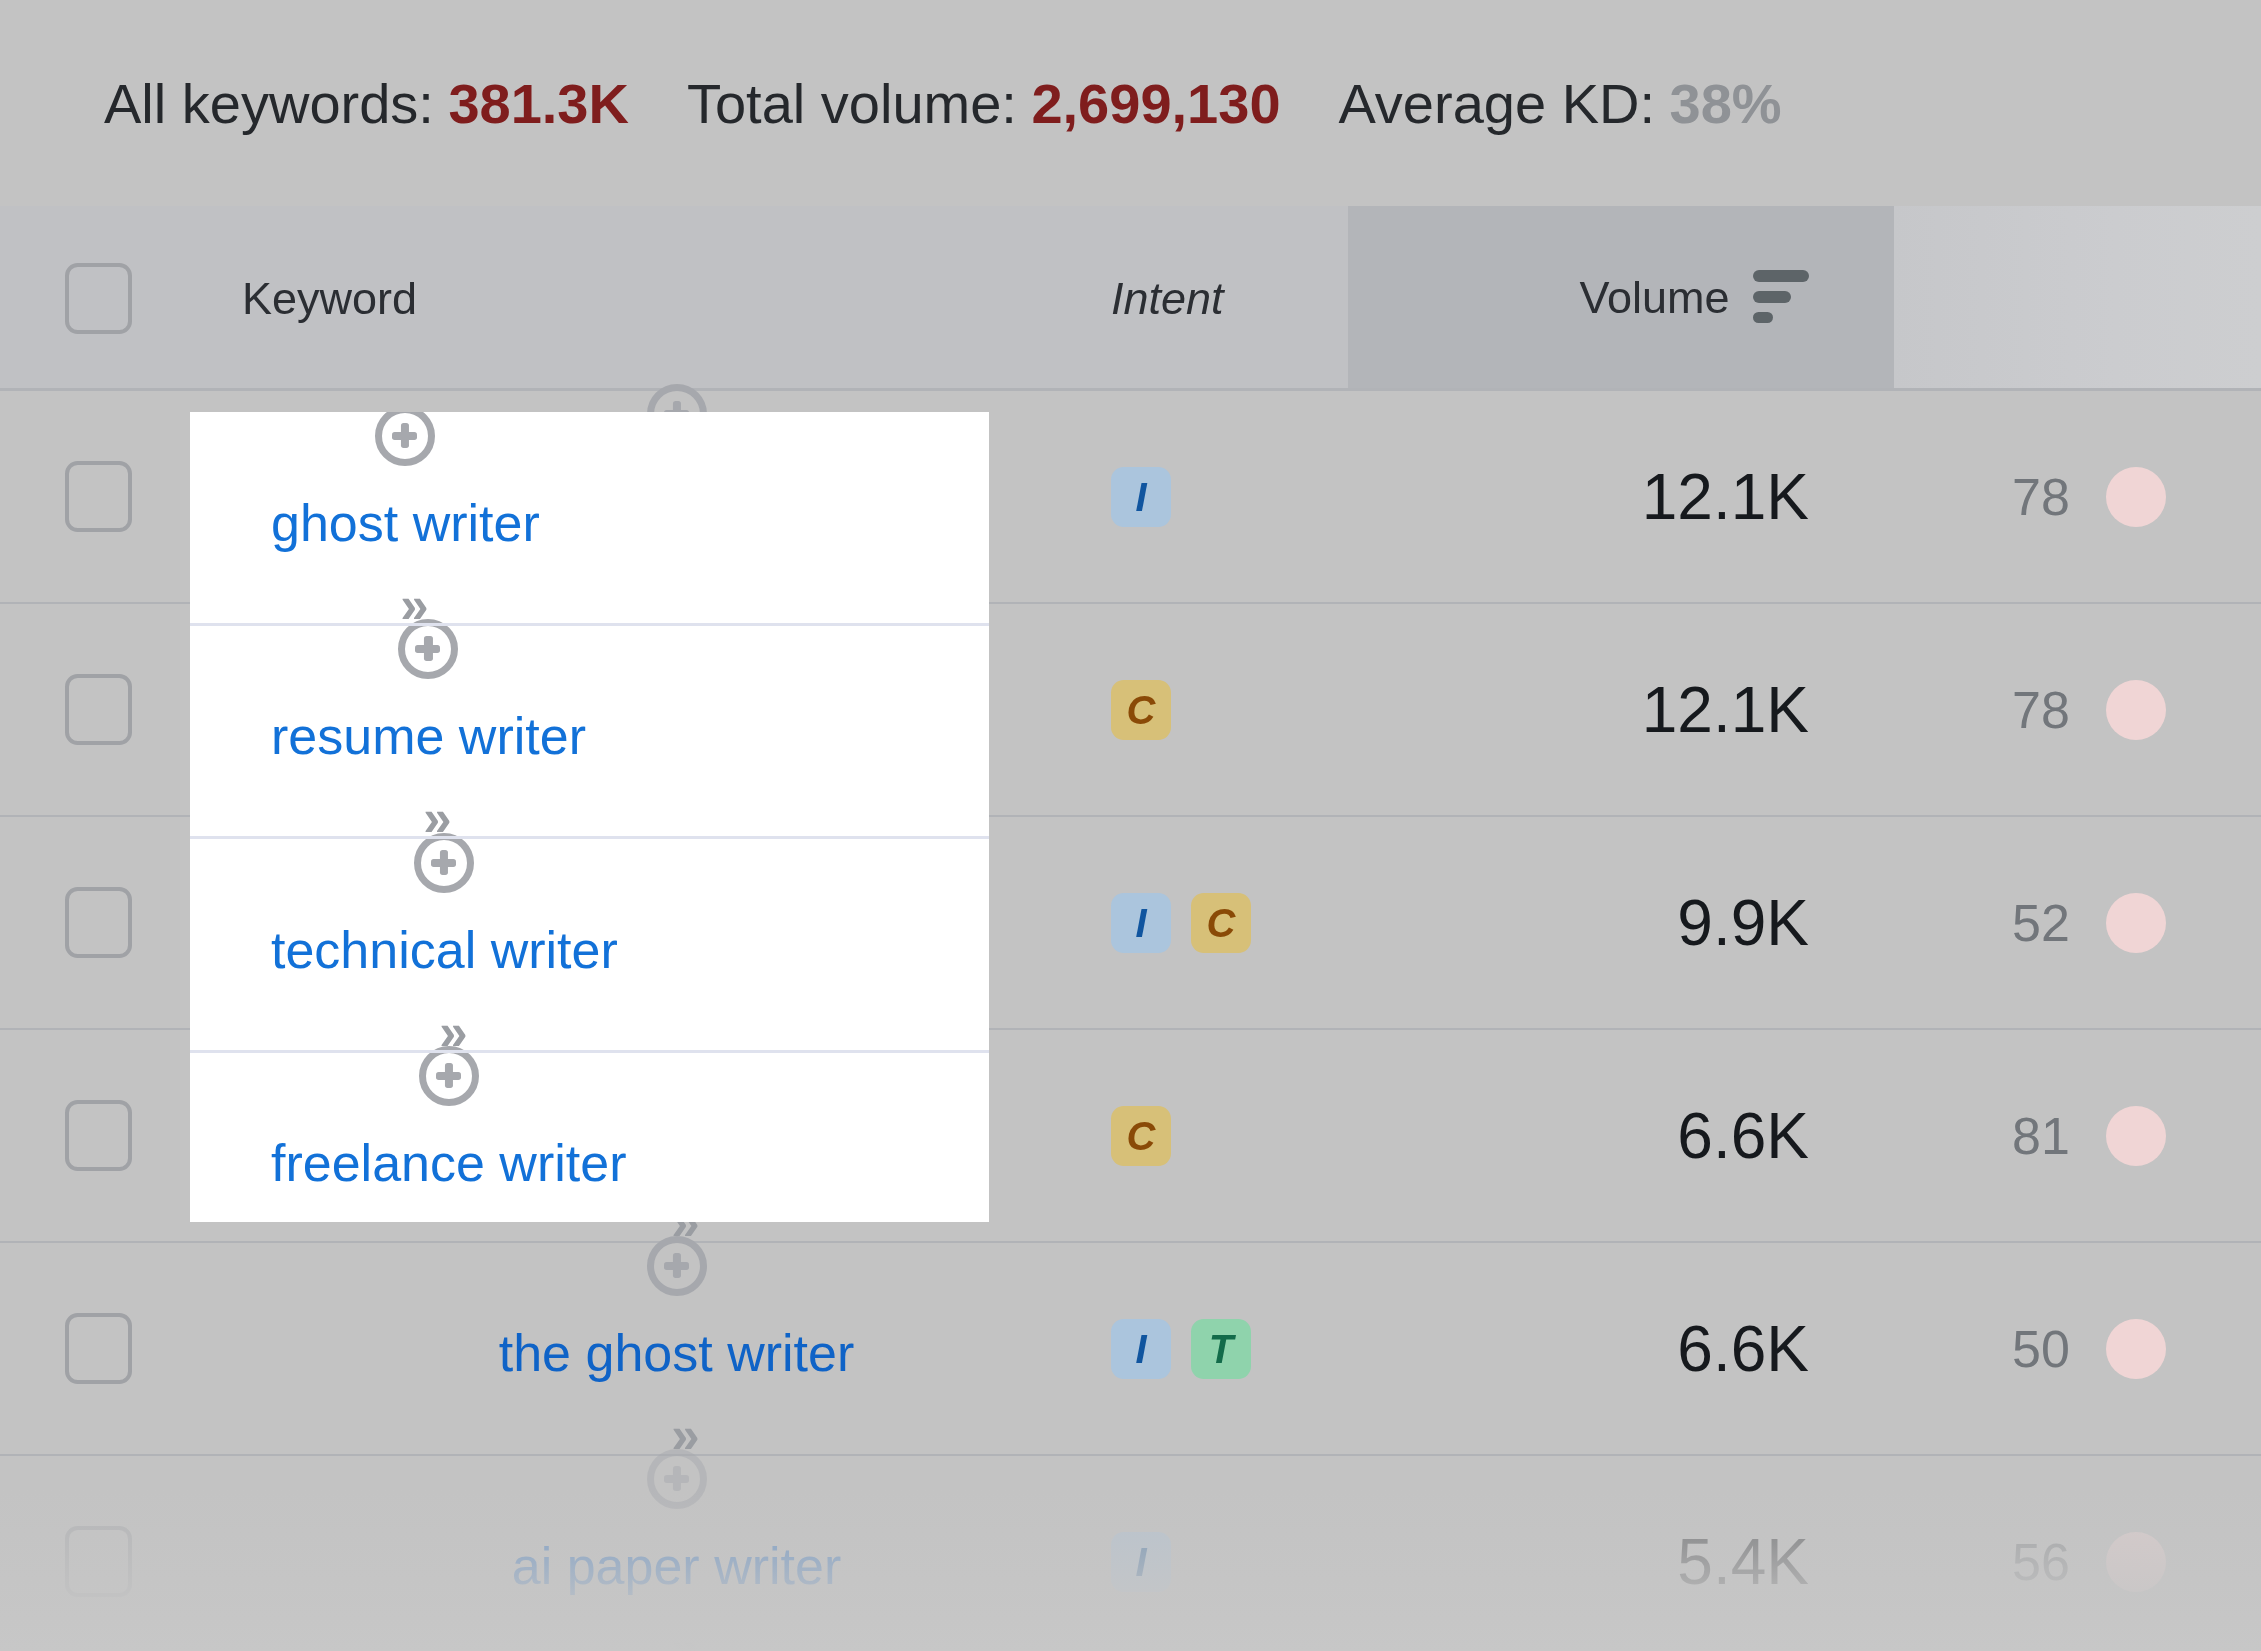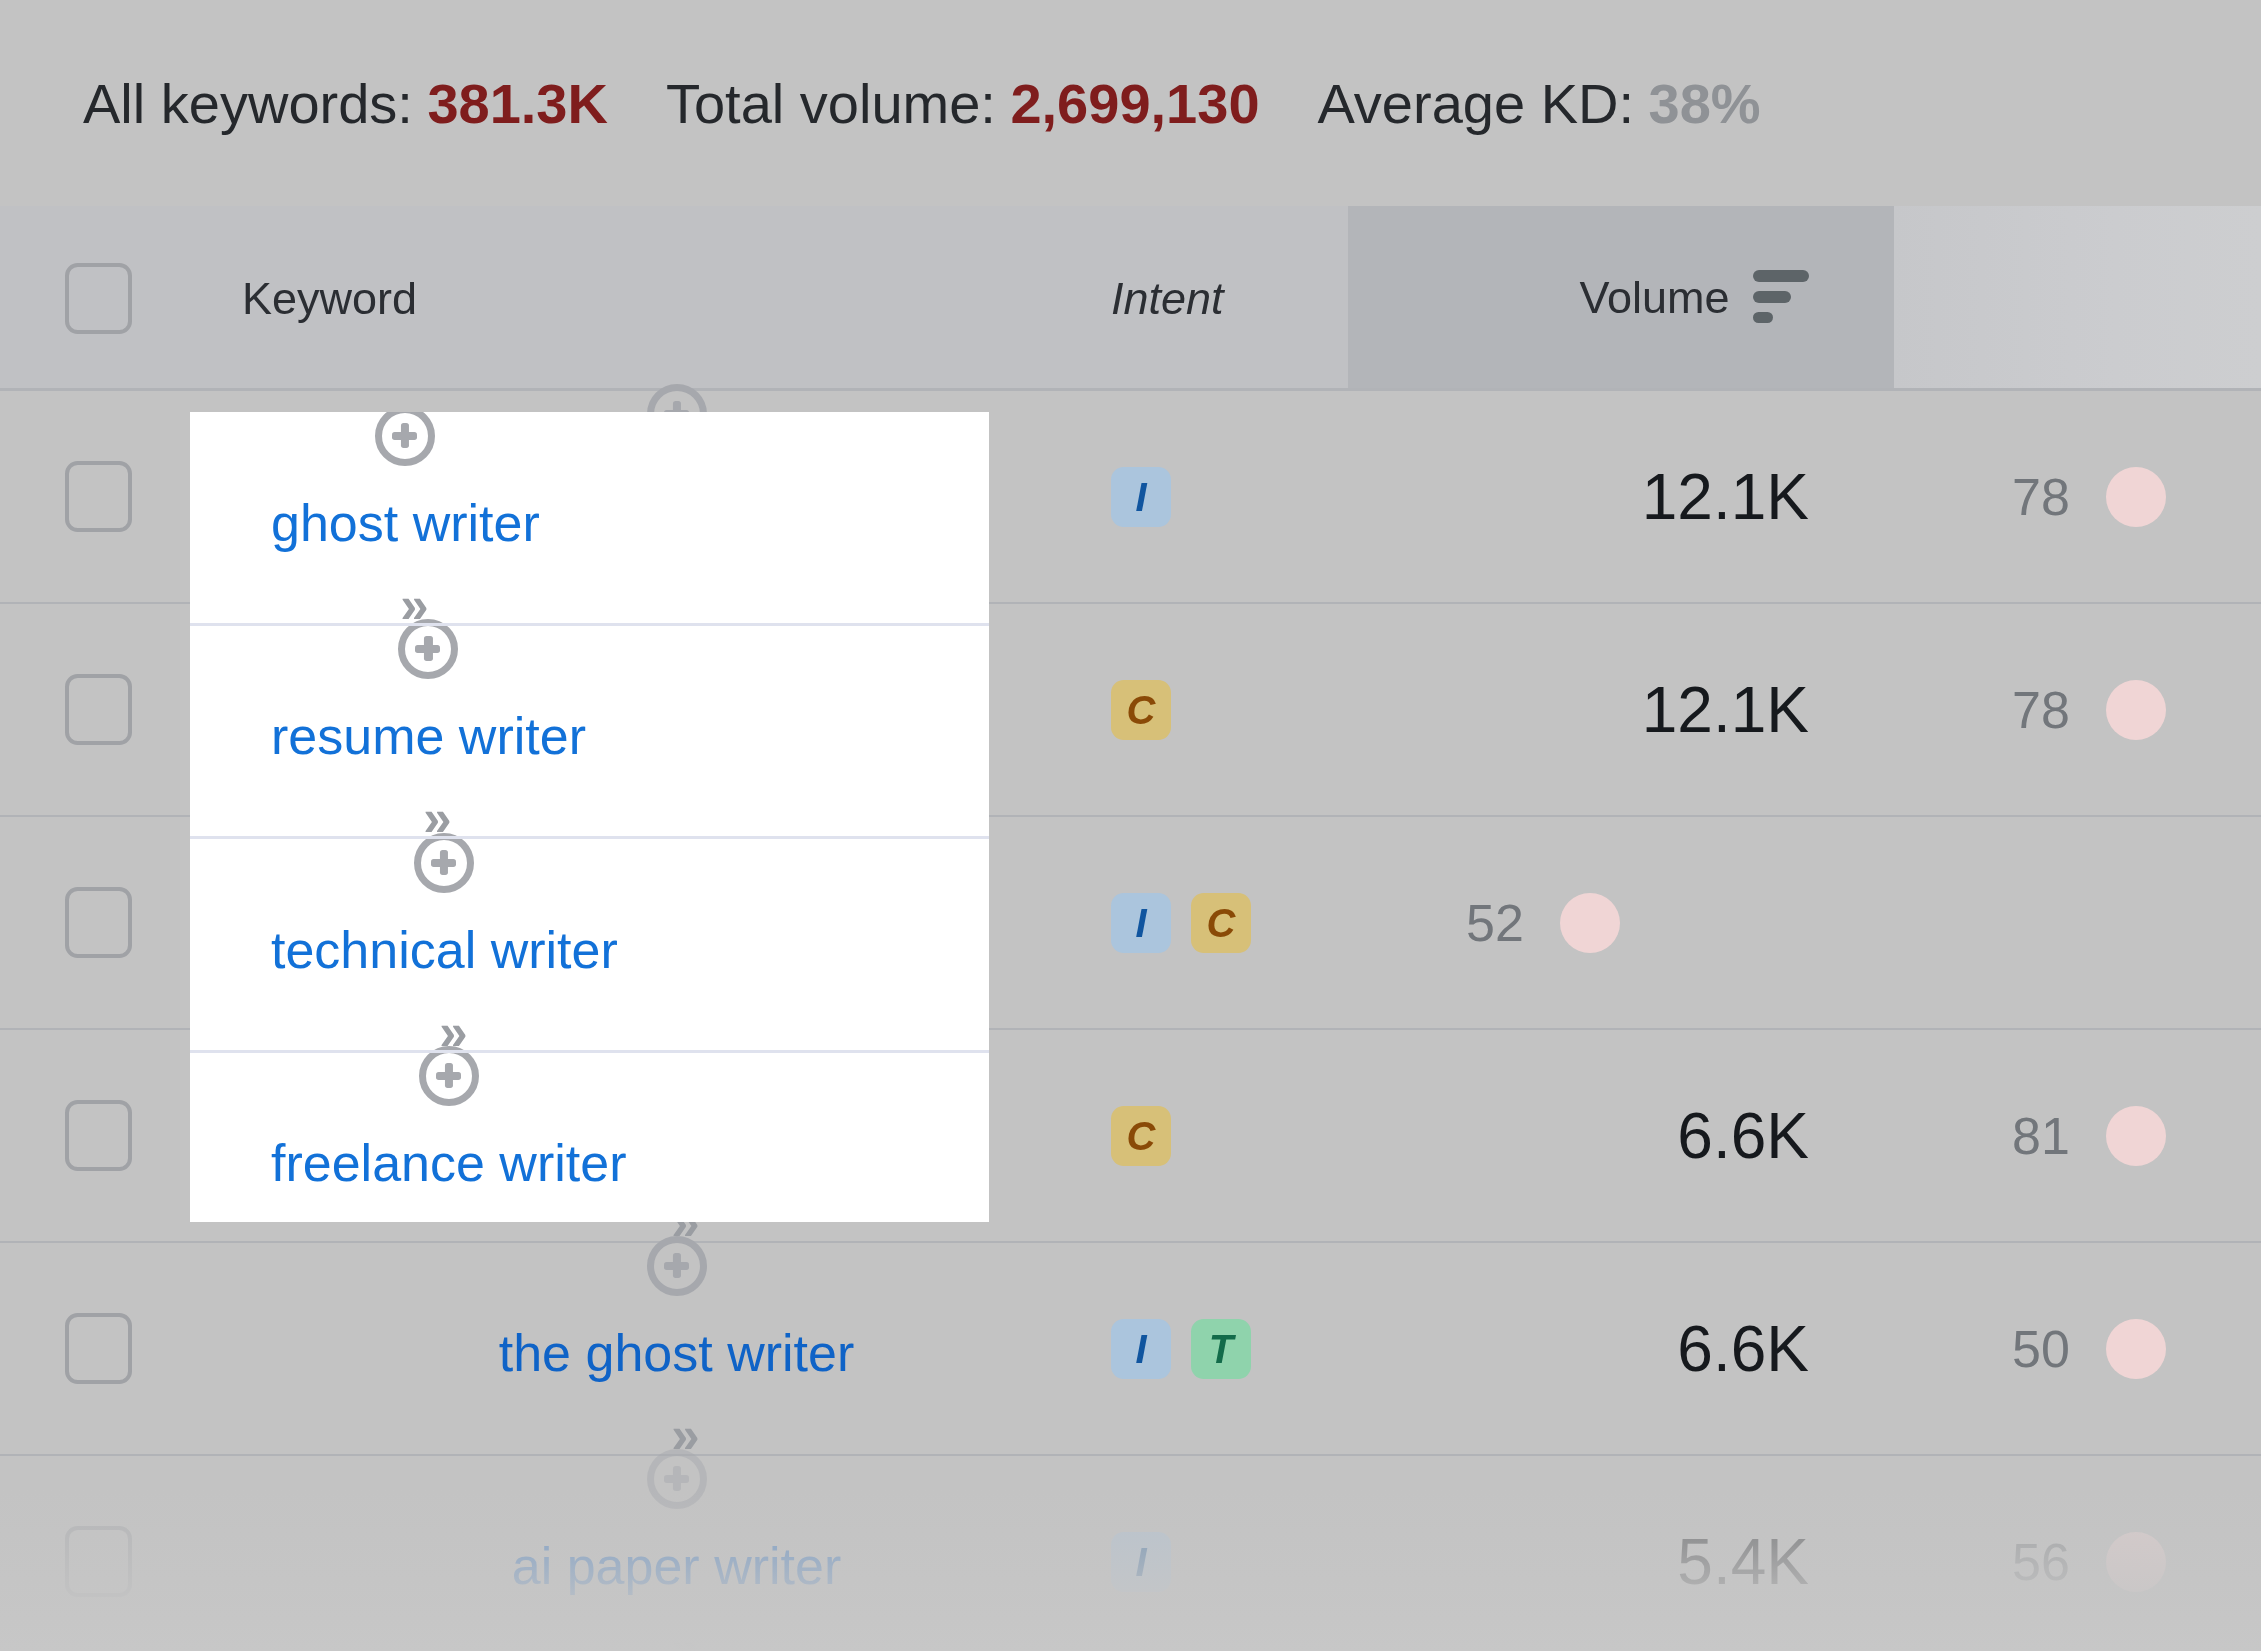--- a/index.html
+++ b/index.html
@@ -28,21 +28,21 @@
     position: absolute;
     left: 0; top: 0;
     width: 2262px; height: 206px;
     display: flex;
     align-items: center;
     padding-left: 83px;
     font-size: 56px;
     color: #1f2226;
     white-space: nowrap;
   }
-  .summary-item { display: inline-flex; align-items: baseline; }
+  .summary-item { display: inline-flex; align-items: baseline; margin-left: 21px; }
   .summary-item + .summary-item { margin-left: 58px; }
   .summary-label { font-weight: 400; color: #25282c; }
   .summary-value { font-weight: 700; color: #7f1d1d; margin-left: 14.5px; }
   .summary-value.muted { color: #8f9296; }
 
   
   .table {
     position: absolute;
     left: 0; top: 206px;
     width: 2262px;
@@ -329,20 +329,23 @@
       <span class="kw-wrap">
         <span class="plus-icon"></span>
         <span class="kw-text">technical writer</span>
         <span class="chev">»</span>
       </span>
     </div>
     <div class="cell-intent">
             <span class="badge I">I</span>
             <span class="badge C">C</span>
           </div>
+    <div class="cell-vol">
+      <span class="vol">9.9K</span>
+    </div>
     <div class="cell-kd">
       <span class="kd">52</span>
       <span class="kd-dot"></span>
     </div>
         </div>
         <div class="trow">
     <div class="cell-check">
       <div class="checkbox"></div>
     </div>
     <div class="cell-kw">

